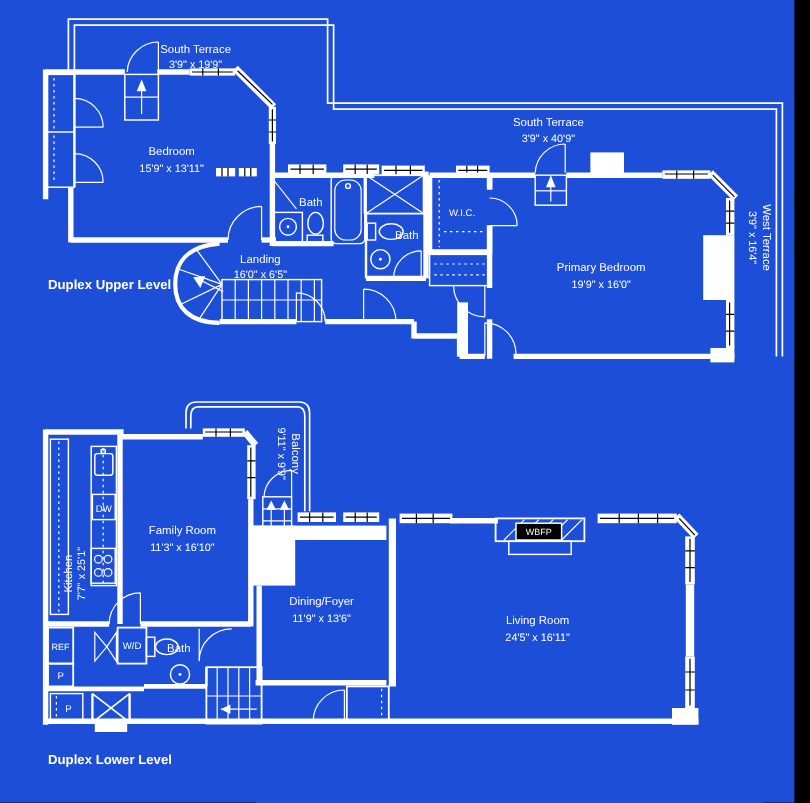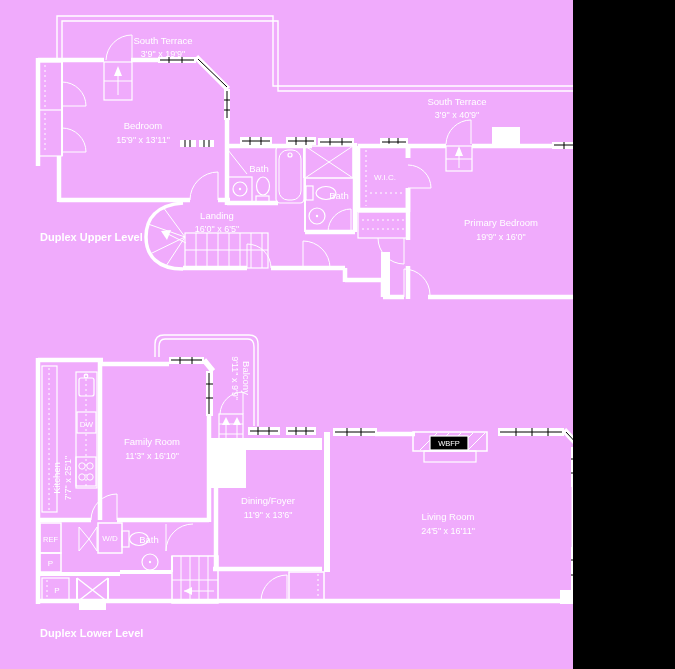--- a/index.html
+++ b/index.html
@@ -1,17 +1,17 @@
 <!DOCTYPE html>
 <html><head>
 <meta charset="utf-8">
 <title>Floor Plan</title>
 <style>
   html,body{margin:0;padding:0;background:#000;}
-  .stage{position:relative;width:573px;height:669px;background:#f0abfc;overflow:hidden;}
+  .stage{position:relative;width:662px;height:669px;background:#1d4ed8;overflow:hidden;}
   svg{display:block}
   .wall{stroke:#fff;stroke-width:4.5;fill:none;stroke-linecap:butt}
   .w2{stroke:#fff;stroke-width:2;fill:none}
   .fx{stroke:#fff;stroke-width:1.2;fill:none}
   .fx15{stroke:#fff;stroke-width:1.5;fill:none}
   .thin{stroke:#fff;stroke-width:1;fill:none}
   .dash{stroke:#fff;stroke-width:1;fill:none;stroke-dasharray:2 3}
   .rail{stroke:#fff;stroke-width:1.4;fill:none}
   .wfill{fill:#fff;stroke:none}
   .bline{stroke:#000;stroke-width:1;fill:none}

